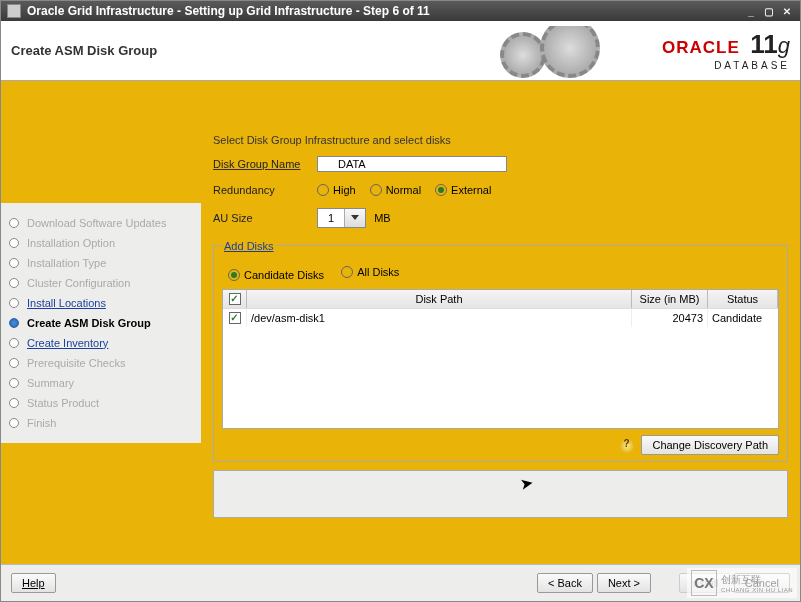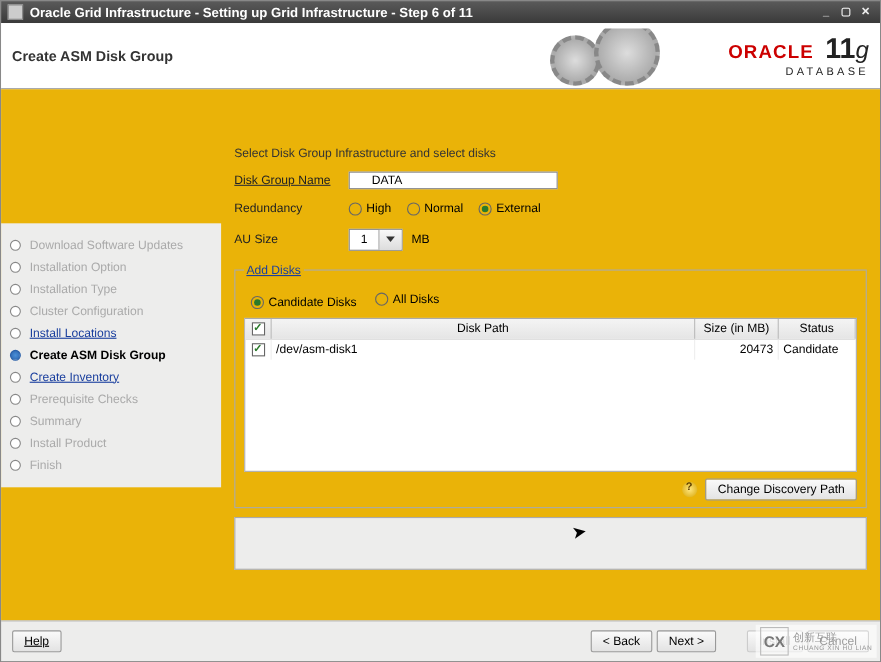--- a/index.html
+++ b/index.html
@@ -127,21 +127,21 @@
         <div class="step disabled">
           <span class="dot"></span>
           <span>Prerequisite Checks</span>
         </div>
         <div class="step disabled">
           <span class="dot"></span>
           <span>Summary</span>
         </div>
         <div class="step disabled">
           <span class="dot"></span>
-          <span>Install Product</span>
+          <span>Status Product</span>
         </div>
         <div class="step disabled">
           <span class="dot"></span>
           <span>Finish</span>
         </div>
       </div>
 
     <div class="main">
       <div class="instr">Select Disk Group Infrastructure and select disks</div>
 

